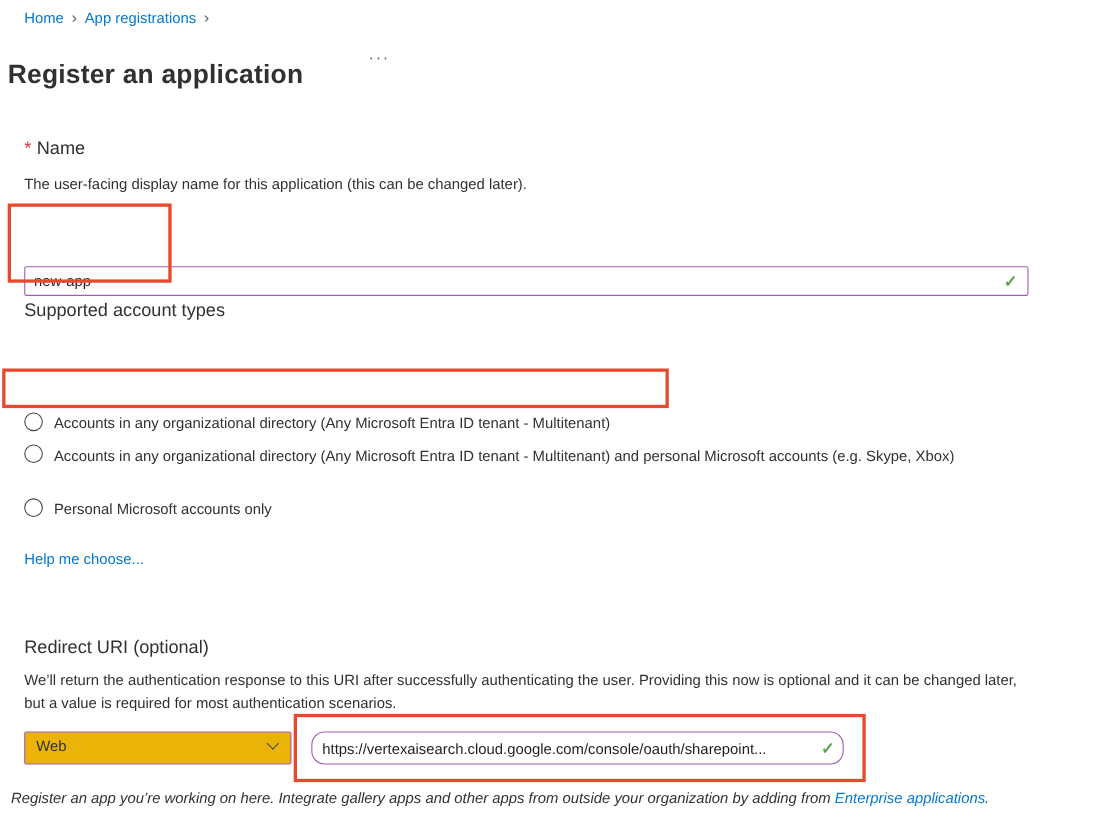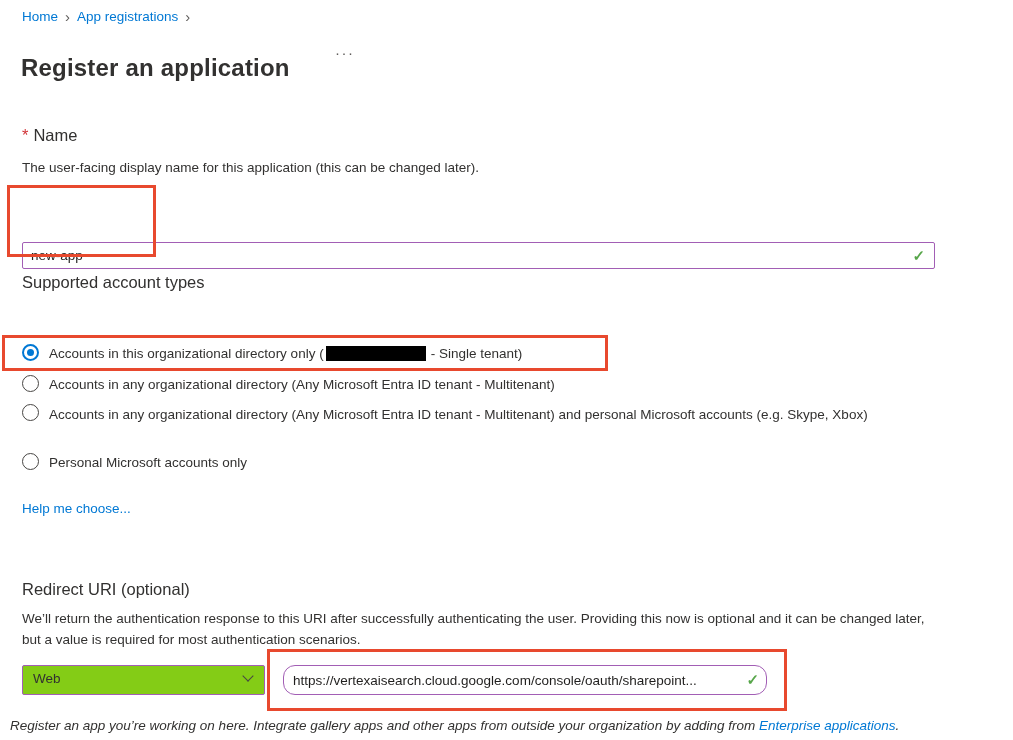--- a/index.html
+++ b/index.html
@@ -14,21 +14,21 @@
   }
   
   .breadcrumb {
     position: absolute; left: 22px; top: 9px;
     font-size: 13.5px; display: flex; align-items: center; gap: 7px;
   }
   .breadcrumb a { color: #0078d4; text-decoration: none; cursor: pointer; }
   .crumb-sep { color: #605e5c; font-size: 15px; line-height: 1; margin-top: -1px; }
   
   .page-title {
-    position: absolute; left: 21px; top: 38px;
+    position: absolute; left: 7px; top: 38px;
     font-size: 24px; font-weight: 700; color: #323130; letter-spacing: 0.2px;
   }
   .more-options {
     position: absolute; left: 335px; top: 44px;
     color: #605e5c; font-size: 15px; letter-spacing: 1.5px; cursor: pointer;
   }
   
   .field-label { position: absolute; left: 22px; top: 126px; font-size: 16.5px; }
   .req-star { color: #d13438; margin-right: 5px; }
   .field-desc { position: absolute; left: 22px; top: 160px; font-size: 13.5px; }
@@ -82,21 +82,21 @@
   
   .redirect-heading { position: absolute; left: 22px; top: 580px; font-size: 16.5px; }
   .redirect-desc {
     position: absolute; left: 22px; top: 608px; width: 903px;
     font-size: 13.5px; line-height: 21px;
   }
   .platform-select {
     position: absolute; left: 22px; top: 665px; width: 243px; height: 30px;
     border: 1.5px solid #a25eb5; border-radius: 2px; box-sizing: border-box;
     display: flex; align-items: center; justify-content: space-between;
-    padding: 0 12px 4px 10px; font-size: 13.5px; cursor: pointer; background: #84cc16;
+    padding: 0 12px 4px 10px; font-size: 13.5px; cursor: pointer; background: #eab308;
   }
   .chevron-down {
     width: 8px; height: 8px; box-sizing: border-box;
     border-right: 1.5px solid #484644; border-bottom: 1.5px solid #484644;
     transform: rotate(45deg); margin-top: -4px;
   }
   .uri-input-wrap {
     position: absolute; left: 283px; top: 665px; width: 484px; height: 30px;
     border: 1.5px solid #a25eb5; border-radius: 12px; box-sizing: border-box;
     background: #fff; display: flex; align-items: center;
@@ -133,26 +133,20 @@
   </div>
   <div class="field-desc">The user-facing display name for this application (this can be changed later).</div>
 
   <div class="name-input-wrap">
     <input type="text" value="new-app" style="">
     <span class="valid-check">✓</span>
   </div>
 
   <div class="sat-heading">Supported account types</div>
 
-  <div class="radio-row r1">
-    <span class="radio selected"></span>
-    <span>
-      <span>Accounts in this organizational directory only (</span><span class="redacted-box"></span><span>- Single tenant)</span>
-    </span>
-  </div>
 
   <div class="radio-row r2">
     <span class="radio unselected"></span>
     <span>Accounts in any organizational directory (Any Microsoft Entra ID tenant - Multitenant)</span>
   </div>
 
   <div class="radio-row r3">
     <span class="radio unselected"></span>
     <span>Accounts in any organizational directory (Any Microsoft Entra ID tenant - Multitenant) and personal Microsoft accounts (e.g. Skype, Xbox)</span>
   </div>

